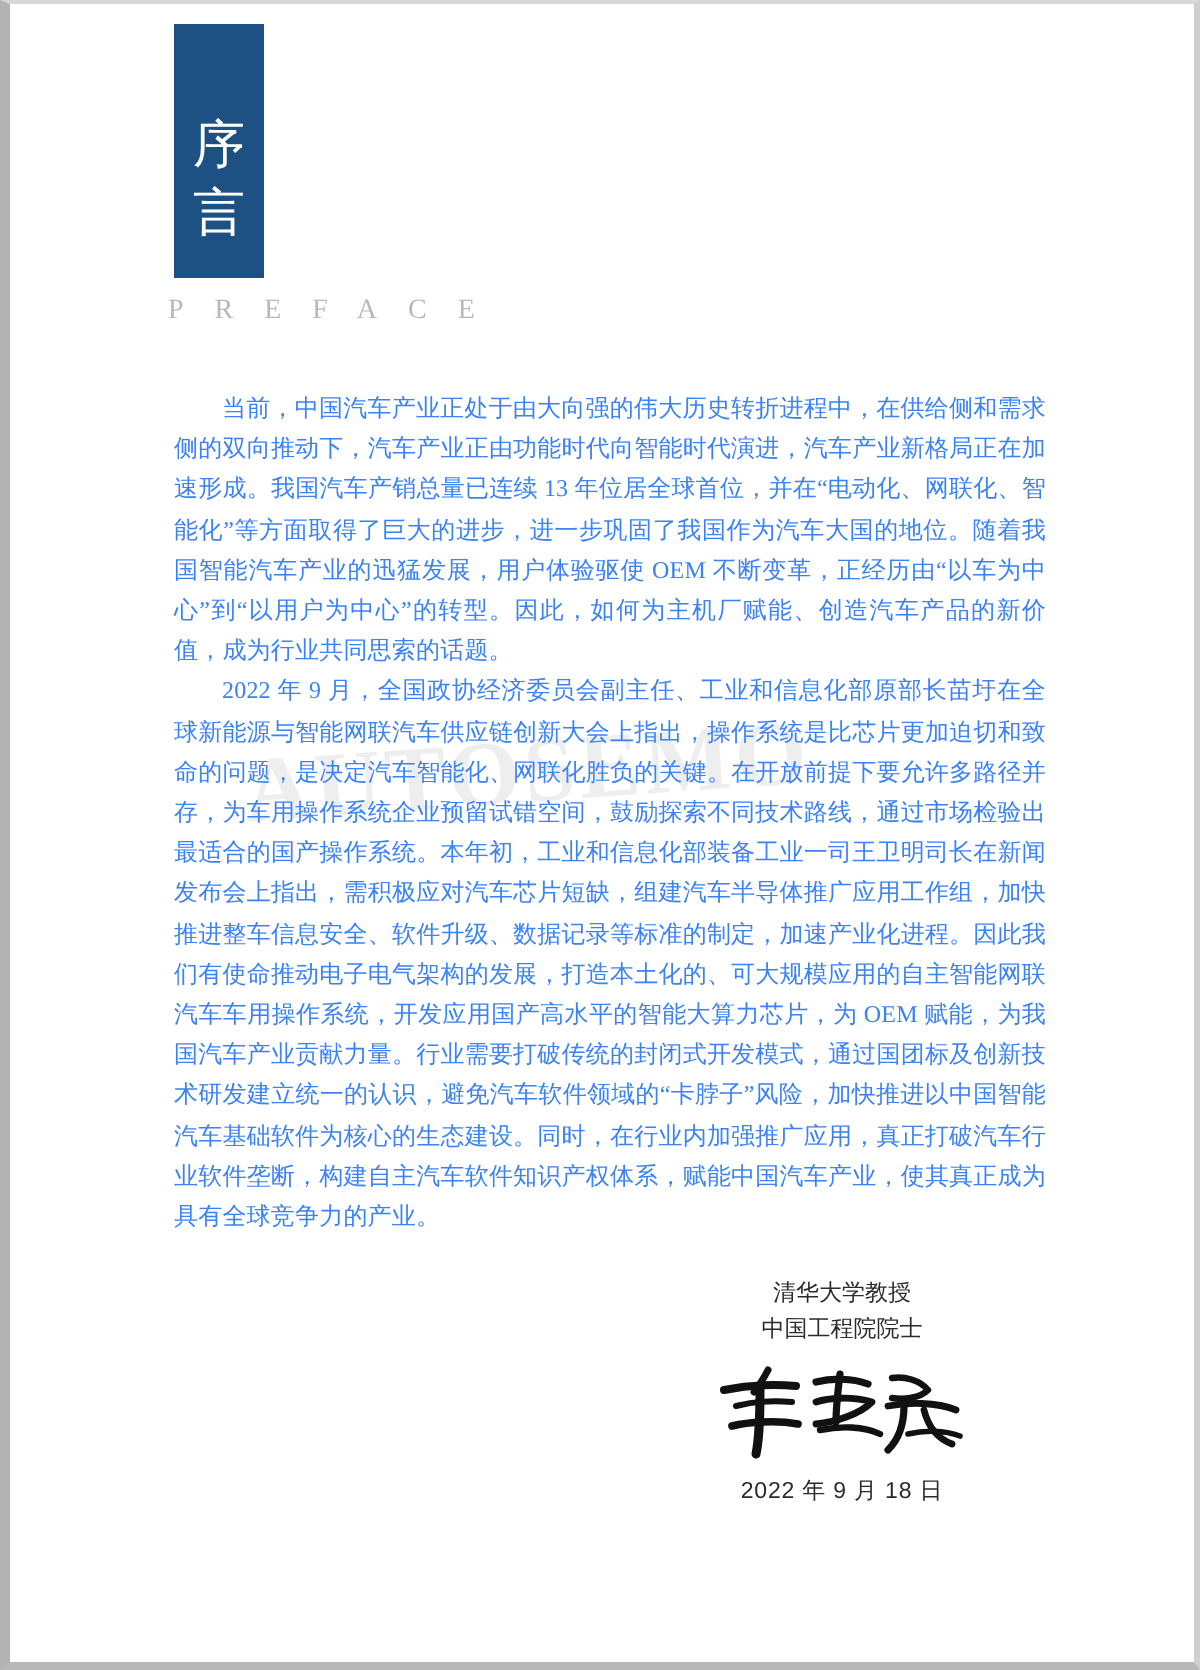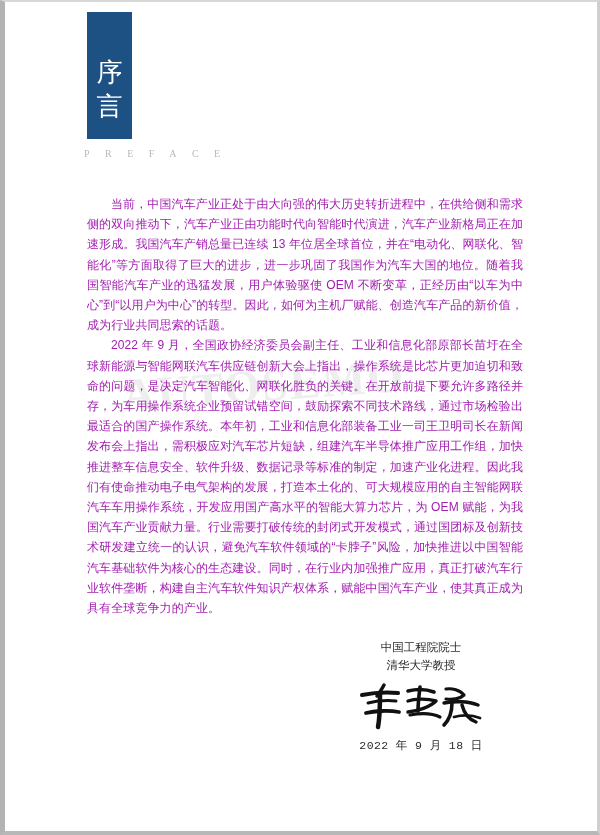--- a/index.html
+++ b/index.html
@@ -81,42 +81,42 @@
     font-size: 26px;
     line-height: 34px;
     font-family: "Liberation Serif", "DejaVu Serif", serif;
     letter-spacing: 0;
     display: block;
   }
   .preface-latin {
     margin-top: 9px;
     margin-left: -3px;
     color: #b9b9b9;
-    font-size: 10px;
+    font-size: 14px;
     letter-spacing: 15.5px;
     font-family: "Liberation Serif", "DejaVu Serif", serif;
     white-space: nowrap;
   }
 
   
   .body-copy {
     position: absolute;
     left: 82px;
     top: 192px;
     width: 452px;
   }
   .body-copy p {
     margin: 0 16px 0 0;
     text-indent: 2em;
     text-align: justify;
     text-align-last: left;
     font-size: 12px;
     line-height: 20.2px;
-    color: #a21caf;
-    font-family: Liberation Sans, sans-serif;
+    color: #3b82f6;
+    font-family: Liberation Serif, serif;
     letter-spacing: 0.1px;
   }
 
   
   .signature {
     position: absolute;
     right: 66px;
     top: 636px;
     width: 220px;
     text-align: center;
@@ -134,21 +134,21 @@
     align-items: center;
     justify-content: center;
   }
   .sig-mark svg { display: block; }
   .sig-date {
     margin-top: 6px;
     font-size: 11.5px;
     line-height: 16px;
     color: #2b2b2b;
     letter-spacing: 0.4px;
-    font-family: Liberation Mono, monospace;
+    font-family: Liberation Sans, sans-serif;
   }
 </style>
 </head>
 <body>
 
 <div class="page-frame">
   <div class="page-sheet">
 
     <div class="watermark">AUTOSEMO</div>
 
@@ -161,22 +161,22 @@
         </div>
         <div class="preface-latin">PREFACE</div>
       </div>
 
       <div class="body-copy">
         <p>当前，中国汽车产业正处于由大向强的伟大历史转折进程中，在供给侧和需求侧的双向推动下，汽车产业正由功能时代向智能时代演进，汽车产业新格局正在加速形成。我国汽车产销总量已连续 13 年位居全球首位，并在“电动化、网联化、智能化”等方面取得了巨大的进步，进一步巩固了我国作为汽车大国的地位。随着我国智能汽车产业的迅猛发展，用户体验驱使 OEM 不断变革，正经历由“以车为中心”到“以用户为中心”的转型。因此，如何为主机厂赋能、创造汽车产品的新价值，成为行业共同思索的话题。</p>
         <p>2022 年 9 月，全国政协经济委员会副主任、工业和信息化部原部长苗圩在全球新能源与智能网联汽车供应链创新大会上指出，操作系统是比芯片更加迫切和致命的问题，是决定汽车智能化、网联化胜负的关键。在开放前提下要允许多路径并存，为车用操作系统企业预留试错空间，鼓励探索不同技术路线，通过市场检验出最适合的国产操作系统。本年初，工业和信息化部装备工业一司王卫明司长在新闻发布会上指出，需积极应对汽车芯片短缺，组建汽车半导体推广应用工作组，加快推进整车信息安全、软件升级、数据记录等标准的制定，加速产业化进程。因此我们有使命推动电子电气架构的发展，打造本土化的、可大规模应用的自主智能网联汽车车用操作系统，开发应用国产高水平的智能大算力芯片，为 OEM 赋能，为我国汽车产业贡献力量。行业需要打破传统的封闭式开发模式，通过国团标及创新技术研发建立统一的认识，避免汽车软件领域的“卡脖子”风险，加快推进以中国智能汽车基础软件为核心的生态建设。同时，在行业内加强推广应用，真正打破汽车行业软件垄断，构建自主汽车软件知识产权体系，赋能中国汽车产业，使其真正成为具有全球竞争力的产业。</p>
       </div>
 
       <div class="signature">
+        <div class="sig-line">清华大学教授</div>
         <div class="sig-line">中国工程院院士</div>
-        <div class="sig-line">清华大学教授</div>
 
         <div class="sig-mark" title="" aria-label="handwritten signature">
           <svg width="130" height="50" viewBox="0 0 130 50">
             <g fill="none" stroke="#111111" stroke-linecap="round" stroke-linejoin="round">
 
               <path d="M6 14 C16 12, 30 11, 42 12" stroke-width="4"></path>
               <path d="M28 4 C26 8, 24 11, 21 15" stroke-width="3.5"></path>
               <path d="M12 22 C20 20, 30 19, 40 20" stroke-width="3"></path>
               <path d="M24 12 C24 24, 24 36, 22 46" stroke-width="4.5"></path>
               <path d="M10 32 C18 30, 32 29, 43 31" stroke-width="3.8"></path>

